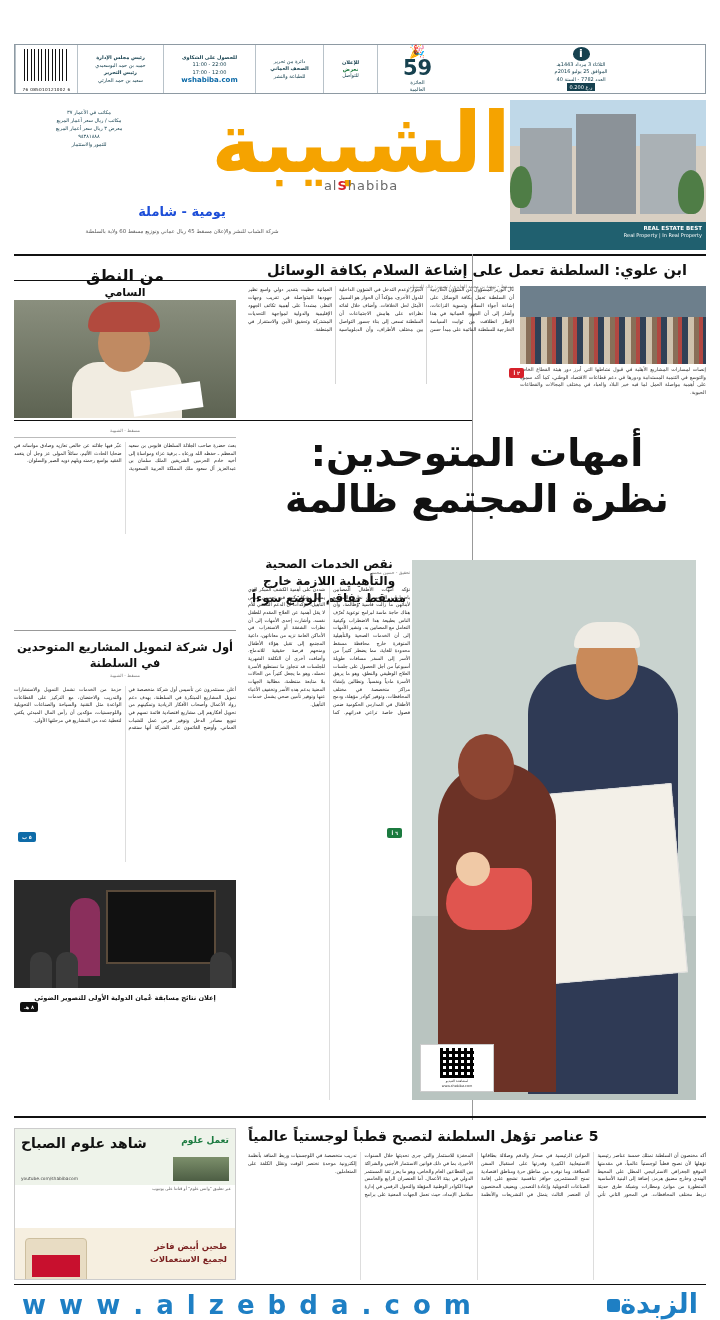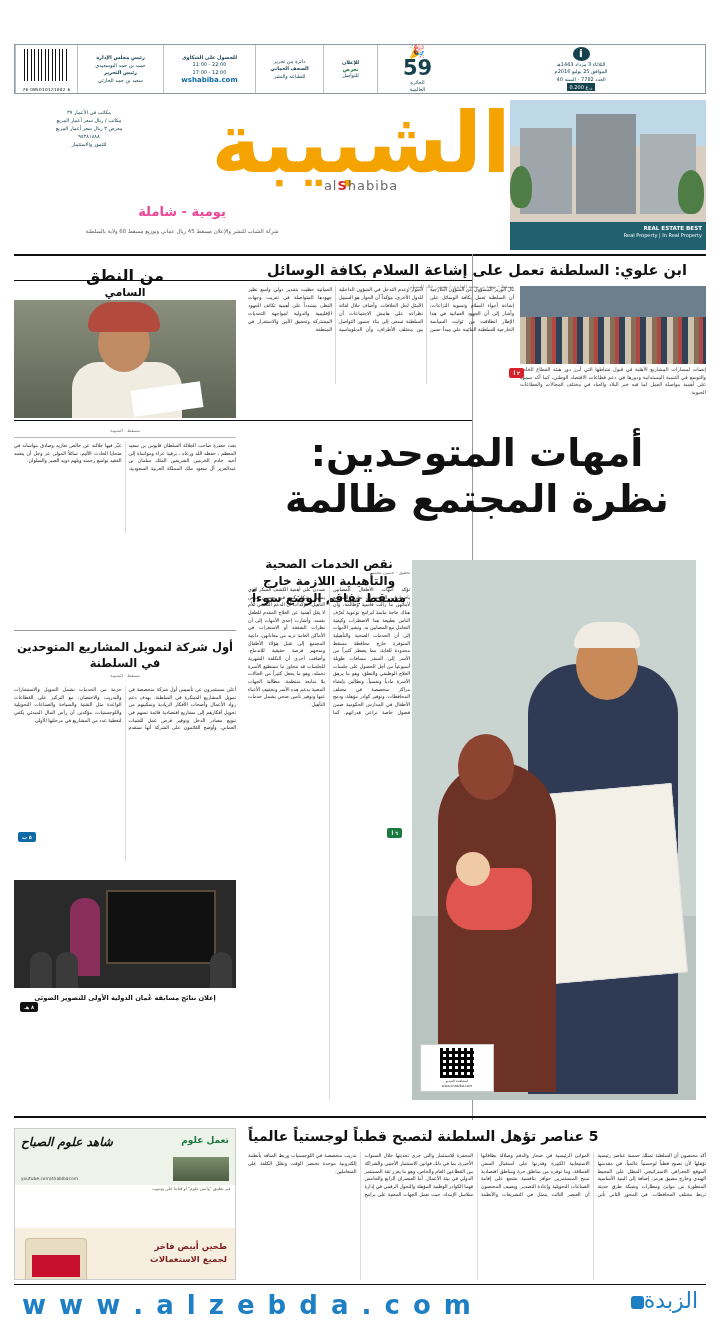--- a/index.html
+++ b/index.html
@@ -46,21 +46,21 @@
   .mast-photo .tree { position:absolute; background:#4f7d46; border-radius:50% 50% 40% 40%; }
   .mast-cap { position:absolute; right:0; top:122px; width:196px; height:28px;
     background:#20606f; color:#fff; font-size:5px; padding:2px 4px; line-height:1.5; }
   .mast-cap .mc-title{ font-weight:bold; font-size:5.6px;}
   .logo-wrap { position:absolute; left:182px; top:4px; width:330px; text-align:center; }
   .logo-ar { font-family:"DejaVu Sans","Liberation Sans",sans-serif; font-size:84px;
     font-weight:bold; color:#f5a300; line-height:.95; letter-spacing:-2px; }
   .logo-lat { font-size:13px; color:#6b6b6b; letter-spacing:1px; margin-top:-6px;}
   .logo-lat b { color:#d6212a; }
   .mast-right-txt { position:absolute; left:18px; top:104px; width:300px; text-align:center;
-    font-size:13px; font-weight:bold; color:#ec4899; }
+    font-size:13px; font-weight:bold; color:#1d4ed8; }
   .mast-small { position:absolute; left:18px; top:128px; width:300px; text-align:center;
     font-size:5.4px; color:#555; }
   .mast-col3 { position:absolute; left:0; top:8px; width:150px; font-size:5px; color:#16414f;
     line-height:1.6; text-align:center; }
 
   
   .hr { position:absolute; background:#111; }
 
   
   .lead-head { position:absolute; right:14px; top:262px; width:458px;
@@ -152,37 +152,37 @@
   
   .bot-head { position:absolute; right:14px; top:1128px; width:458px;
     font-size:14px; font-weight:bold; color:#111; text-align:left; }
   .bot-cols { position:absolute; right:14px; top:1152px; width:458px; height:128px;
     font-size:4.8px; line-height:1.62; color:#222; text-align:justify;
     column-count:4; column-gap:8px; column-rule:1px solid #ddd; overflow:hidden; }
   .ad-box { position:absolute; left:14px; top:1128px; width:222px; height:152px;
     border:1px solid #ccc; overflow:hidden; background:#fff; }
   .ad-top { height:56px; background:#eef3ea; position:relative; }
   .ad-green { position:absolute; right:6px; top:6px; font-size:9px; font-weight:bold; color:#1b7a3f;}
-  .ad-title { position:absolute; left:6px; top:6px; font-size:12px; font-weight:bold; color:#111;font-style:italic;}
+  .ad-title { position:absolute; left:6px; top:6px; font-size:14px; font-weight:bold; color:#111;}
   .ad-url { position:absolute; left:6px; bottom:4px; font-size:4.4px; color:#444;}
   .ad-thumb { position:absolute; right:6px; bottom:4px; width:56px; height:24px;
     background:linear-gradient(#7c8f6b,#4d5e44); }
   .ad-bot { height:94px; background:#f6efe0; position:relative;margin-top:36px; }
   .ad-flour { position:absolute; left:10px; top:10px; width:62px; height:74px;
     background:#e8dcc3; border:1px solid #cdbf9f; border-radius:4px; }
   .ad-flour .fl { position:absolute; left:6px; right:6px; top:16px; height:22px; background:#c8102e; }
   .ad-ar { position:absolute; right:8px; top:12px; width:130px; text-align:right;
     font-size:8.5px; font-weight:bold; color:#7a1f1f; line-height:1.5; }
   .ad-brand { position:absolute; right:8px; bottom:8px; font-size:11px; font-weight:bold; color:#1b7a3f;}
 
   
   .footer { position:absolute; left:0; top:1288px; width:720px; height:32px; background:#fff; }
   .fw { position:absolute; left:22px; top:1290px; font-size:26px; font-weight:bold;
     color:#1e7fc4; letter-spacing:2px; }
-  .fw2 { position:absolute; right:22px; top:1288px; font-size:22px; font-weight:normal; color:#1e7fc4;text-align:center; }
+  .fw2 { position:absolute; right:22px; top:1288px; font-size:27px; font-weight:bold; color:#1e7fc4;text-align:center; }
   .fw2 .dot { display:inline-block; width:13px; height:13px; background:#1e7fc4;
     border-radius:3px; margin-left:4px; vertical-align:middle;}
 </style>
 </head>
 <body>
 
 <div class="page">
 
   <div class="topstrip">
 

